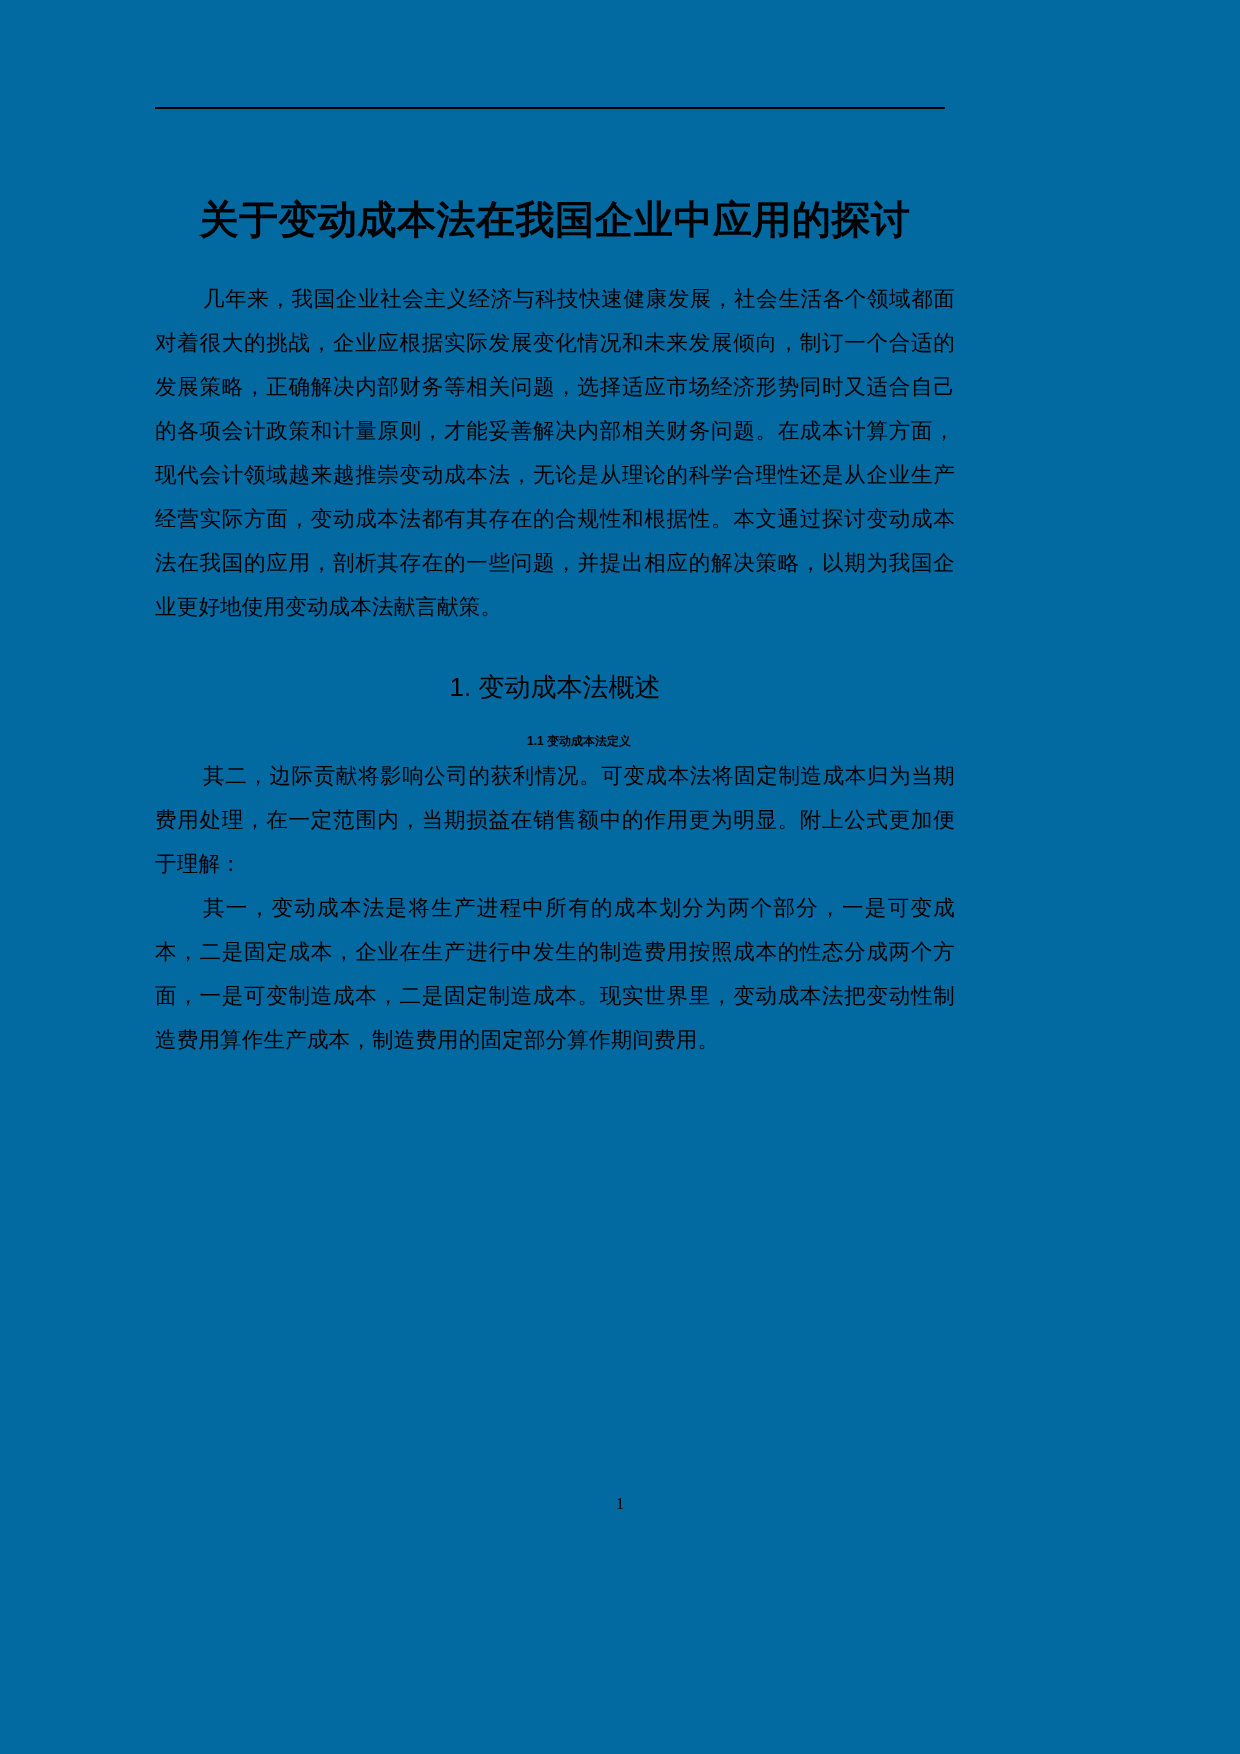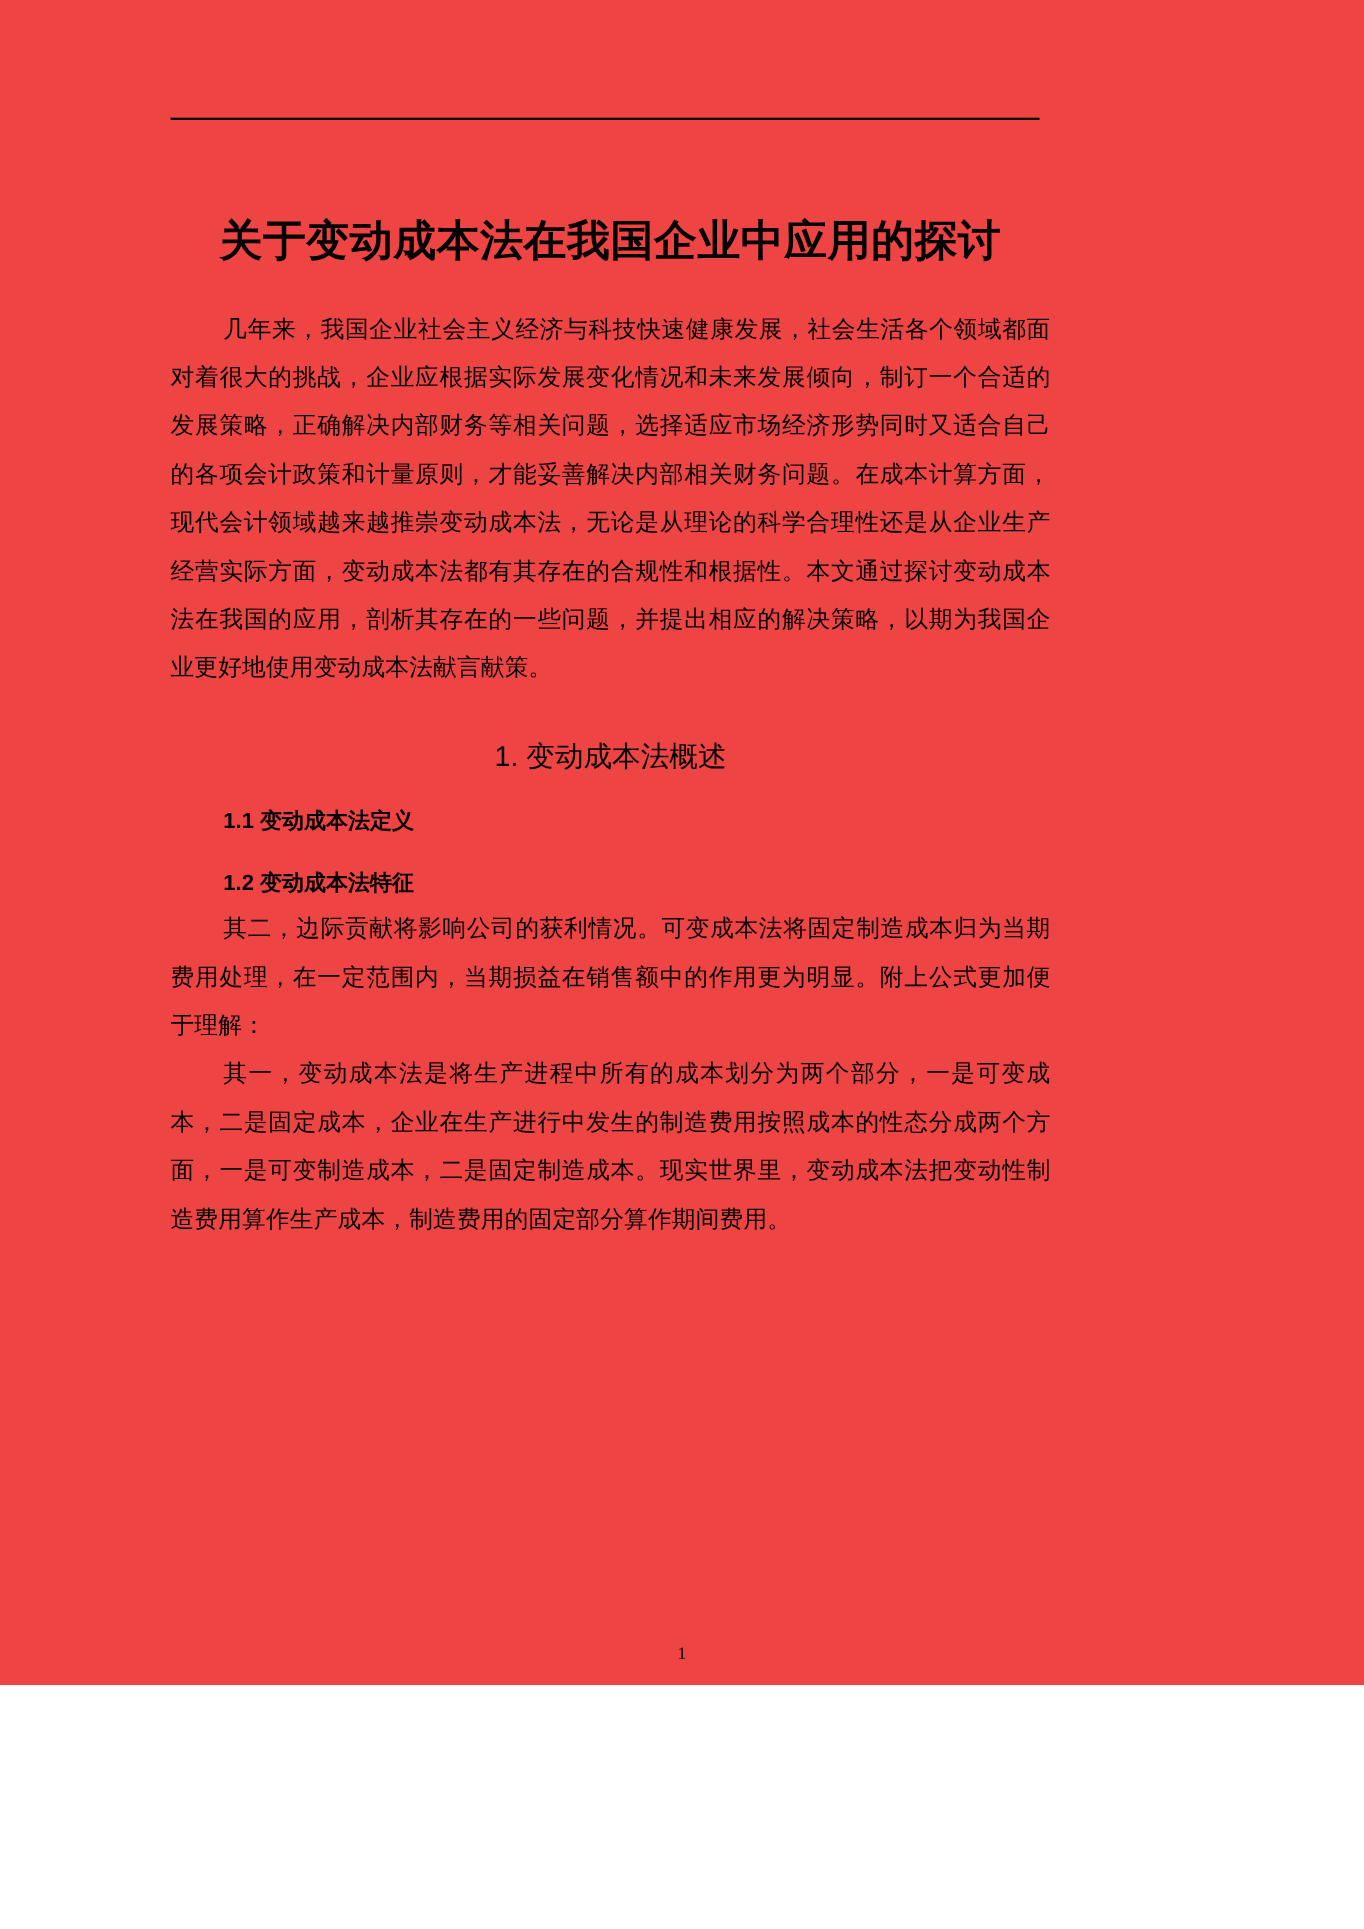--- a/index.html
+++ b/index.html
@@ -3,22 +3,22 @@
 <meta charset="utf-8">
 <style>
   html, body {
     margin: 0;
     padding: 0;
     background: #ffffff;
   }
   .page {
     position: relative;
     width: 1240px;
-    height: 1532px;
-    background: #ef4444;
+    height: 1754px;
+    background: #0369a1;
     box-sizing: border-box;
     overflow: hidden;
     font-family: "Liberation Serif", "DejaVu Serif", serif;
     color: #000000;
   }
   .header-rule {
     position: absolute;
     left: 155px;
     top: 107px;
     width: 790px;
@@ -53,23 +53,23 @@
     font-family: "Liberation Sans", "DejaVu Sans", sans-serif;
     font-weight: normal;
     font-size: 26px;
     line-height: 1.4;
     text-align: center;
     margin: 40px 0 0 0;
   }
   .h2 {
     font-family: "Liberation Sans", "DejaVu Sans", sans-serif;
     font-weight: bold;
-    font-size: 20px;
+    font-size: 12px;
     line-height: 1.5;
-    text-align: left;
+    text-align: center;
     margin: 26px 0 4px 0;
     padding-left: 48px;
   }
   p.body {
     font-family: Liberation Serif, serif;
     font-size: 21.5px;
     line-height: 44px;
     text-align: justify;
     text-align-last: left;
     text-justify: inter-character;
@@ -107,21 +107,20 @@
     <h1 class="doc-title">关于变动成本法在我国企业中应用的探讨</h1>
 
 
     <p class="body first-para">几年来，我国企业社会主义经济与科技快速健康发展，社会生活各个领域都面对着很大的挑战，企业应根据实际发展变化情况和未来发展倾向，制订一个合适的发展策略，正确解决内部财务等相关问题，选择适应市场经济形势同时又适合自己的各项会计政策和计量原则，才能妥善解决内部相关财务问题。在成本计算方面，现代会计领域越来越推崇变动成本法，无论是从理论的科学合理性还是从企业生产经营实际方面，变动成本法都有其存在的合规性和根据性。本文通过探讨变动成本法在我国的应用，剖析其存在的一些问题，并提出相应的解决策略，以期为我国企业更好地使用变动成本法献言献策。</p>
 
     <h2 class="h1">1. 变动成本法概述</h2>
 
     <h3 class="h2">1.1 变动成本法定义</h3>
 
 
-    <h3 class="h2">1.2 变动成本法特征</h3>
 
     <p class="body tight">其二，边际贡献将影响公司的获利情况。可变成本法将固定制造成本归为当期费用处理，在一定范围内，当期损益在销售额中的作用更为明显。附上公式更加便于理解：</p>
 
     <p class="body tight">其一，变动成本法是将生产进程中所有的成本划分为两个部分，一是可变成本，二是固定成本，企业在生产进行中发生的制造费用按照成本的性态分成两个方面，一是可变制造成本，二是固定制造成本。现实世界里，变动成本法把变动性制造费用算作生产成本，制造费用的固定部分算作期间费用。</p>
 
   </div>
 
   <div class="page-number">1</div>
 
 </div>

